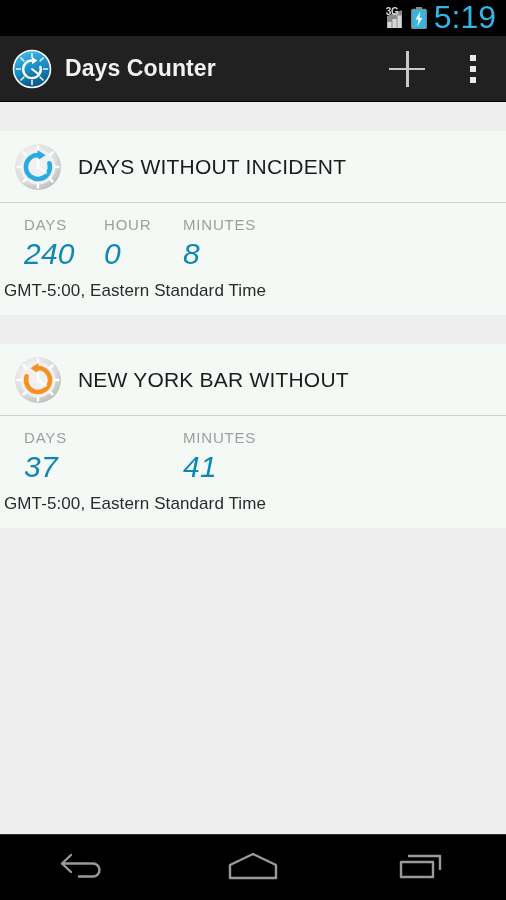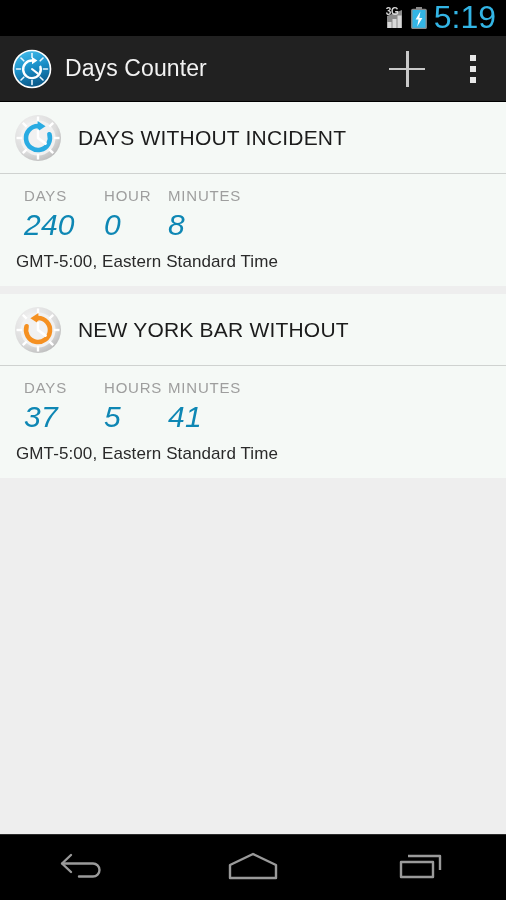--- a/index.html
+++ b/index.html
@@ -28,21 +28,21 @@
   .sb-time{
     color:#33b5e5; font-size:32px; line-height:24px;
     letter-spacing:0px; font-weight:400; padding-bottom:2px;
   }
 
   
   .actionbar{
     height:66px; background:#212121;
     display:flex; align-items:center;
     border-bottom:1px solid #000;
-    padding-left:12px; padding-right:0px;
+    padding-left:12px; padding-right:0px;font-weight:bold;
   }
   .app-icon{ width:40px; height:40px; flex:none; }
   .app-title{
     color:#f2f2f2; font-size:23px; margin-left:13px; flex:1;
     white-space:nowrap; letter-spacing:0.1px;
   }
   .ab-btn{
     width:66px; height:66px; display:flex;
     align-items:center; justify-content:center; flex:none;
   }
@@ -50,21 +50,21 @@
   .plus:before, .plus:after{
     content:""; position:absolute; background:#c9c9c9;
   }
   .plus:before{ left:0; top:17px; width:36px; height:2.5px; }
   .plus:after{ top:0; left:17px; height:36px; width:2.5px; }
   .overflow{ display:flex; flex-direction:column; gap:5px; }
   .overflow i{ display:block; width:6px; height:6px; background:#e8e8e8; }
 
   
   .list{ background:#eeeeee; }
-  .card{ background:#f5f9f6; margin-bottom:8px; }
+  .card{ background:#f5f9f6; margin-bottom:8px;margin-top:29px; }
   .card-head{
     height:72px; display:flex; align-items:center; padding-left:12px;
     border-bottom:1px solid #cfd2d0;
   }
   .card-icon{ width:52px; height:52px; flex:none; }
   .card-title{
     font-size:21px; color:#1c1c1c; margin-left:14px;
     letter-spacing:0.2px; white-space:nowrap;
   }
   .card-body{ padding:14px 0 14px 0; }
@@ -73,23 +73,23 @@
   .unit .u-label{
     font-size:15px; color:#9e9e9e; letter-spacing:0.8px; line-height:16px;
   }
   .unit .u-value{
     font-size:30px; color:#0e87b4; line-height:38px; margin-top:2px;
     letter-spacing:0.2px;
     font-style:italic;
   }
   .u-pos-0{ left:24px; }
   .u-pos-1{ left:104px; }
-  .u-pos-2{ left:168px; }
+  .u-pos-2{ left:183px; }
   .tz{
-    font-size:17px; color:#2a2a2a; padding-left:16px; margin-top:-4px;
+    font-size:17px; color:#2a2a2a; padding-left:4px; margin-top:-4px;
     letter-spacing:0.1px;
   }
 
   
   .navbar{
     position:absolute; left:0; bottom:0; width:506px; height:66px;
     background:#000000; border-top:1px solid #2b2b2b;
     display:flex; align-items:center;
   }
   .nav-btn{
@@ -249,24 +249,20 @@
           </svg>
         </span>
         <span class="card-title">NEW YORK BAR WITHOUT</span>
       </div>
       <div class="card-body">
         <div class="units">
           <div class="unit u-pos-0">
             <div class="u-label">DAYS</div>
             <div class="u-value">37</div>
           </div>
-          <div class="unit u-pos-1">
-            <div class="u-label">HOURS</div>
-            <div class="u-value">5</div>
-          </div>
           <div class="unit u-pos-2">
             <div class="u-label">MINUTES</div>
             <div class="u-value">41</div>
           </div>
         </div>
         <div class="tz">GMT-5:00, Eastern Standard Time</div>
       </div>
     </div>
 
   </div>

